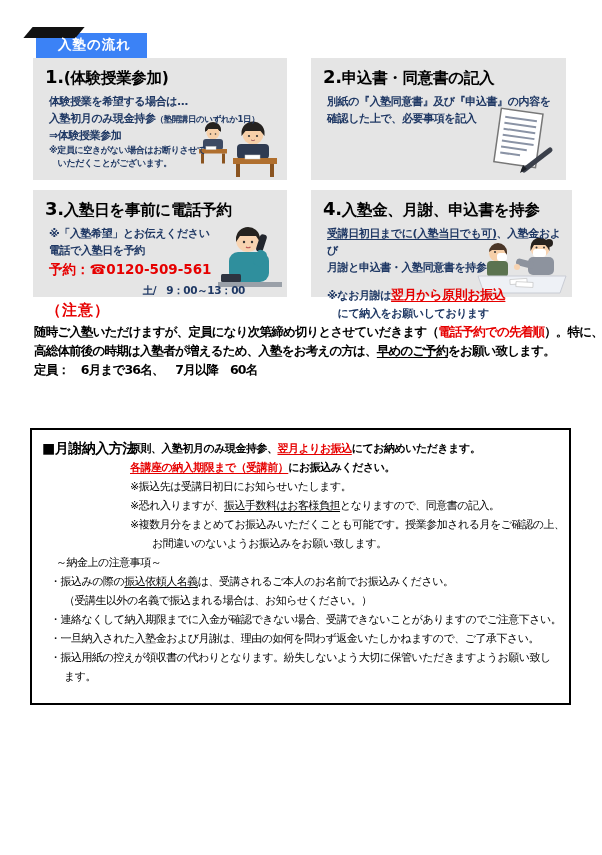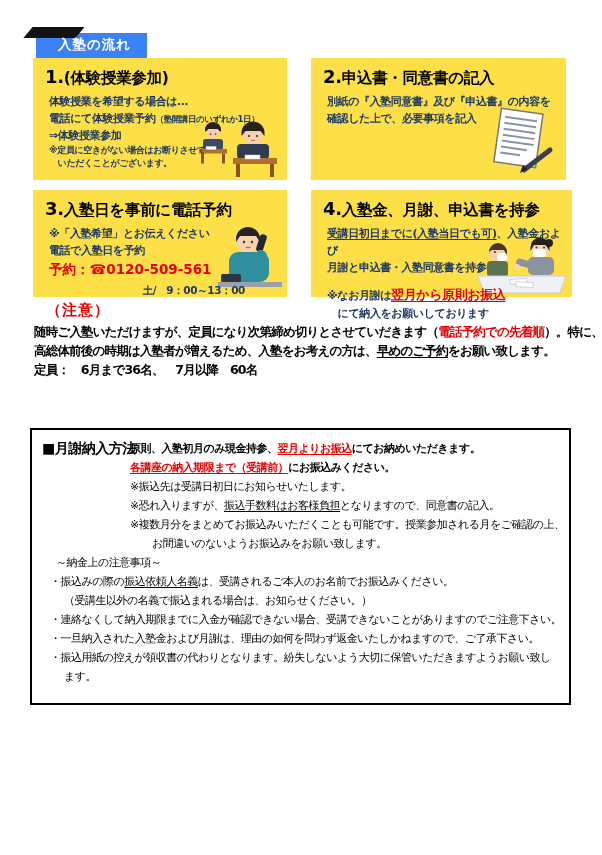--- a/index.html
+++ b/index.html
@@ -12,21 +12,21 @@
   .badge{
     position:absolute;left:36px;top:33px;background:#3b82f6;color:#fff;
     font-size:13.5px;font-weight:bold;padding:3px 16px 4px 22px;
     letter-spacing:1px;z-index:2;white-space:nowrap;
   }
   .badge::before{
     content:"";position:absolute;left:-8px;top:-6px;width:52px;height:11px;
     background:#121212;transform:skewX(-40deg);z-index:-1;
   }
   
-  .box{position:absolute;background:#fde047;box-sizing:border-box;padding:8px 10px 6px 12px;}
+  .box{position:absolute;background:#e5e5e5;box-sizing:border-box;padding:8px 10px 6px 12px;}
   #box1{left:33px;top:58px;width:254px;height:122px;}
   #box2{left:311px;top:58px;width:255px;height:122px;}
   #box3{left:33px;top:190px;width:254px;height:107px;}
   #box4{left:311px;top:190px;width:261px;height:107px;}
   .step-title{font-weight:bold;color:#000;font-size:15.5px;white-space:nowrap;letter-spacing:-0.3px;}
   .step-title .num{font-size:18px;}
   .step-body{margin-top:4px;margin-left:4px;color:#1f3864;font-weight:bold;
     font-size:11px;line-height:1.55;letter-spacing:-0.4px;position:relative;z-index:2;}
   .small-inline{font-size:8.5px;}
   .tiny-note{font-size:9px;line-height:1.45;}
@@ -68,21 +68,21 @@
 <div class="badge">
   <span>入塾の流れ</span>
 </div>
 
 <div class="box" id="box1">
   <div class="step-title">
     <span class="num">1.</span><span>(体験授業参加)</span>
   </div>
   <div class="step-body">
     <div>体験授業を希望する場合は…</div>
-    <div><span>電話にて体験授業予約</span><span class="small-inline">（塾開講日のいずれか1日）</span></div>
+    <div><span>入塾初月のみ現金持参</span><span class="small-inline">（塾開講日のいずれか1日）</span></div>
     <div>⇒体験授業参加</div>
     <div class="tiny-note">※定員に空きがない場合はお断りさせて</div>
     <div class="tiny-note">　いただくことがございます。</div>
   </div>
   <svg class="illus" id="illus1" width="96" height="60" viewBox="0 0 96 60">
 
     <path d="M18,14 a8,8 0 0 1 16,0 z" fill="#25221f"></path>
     <circle cx="26" cy="16" r="6.5" fill="#f6cfa8"></circle>
     <path d="M18,13 a8,8 0 0 1 16,0 l0,2 -3,-3 -10,0 -3,3 z" fill="#25221f"></path>
     <circle cx="23.5" cy="17" r="0.8" fill="#333"></circle>

